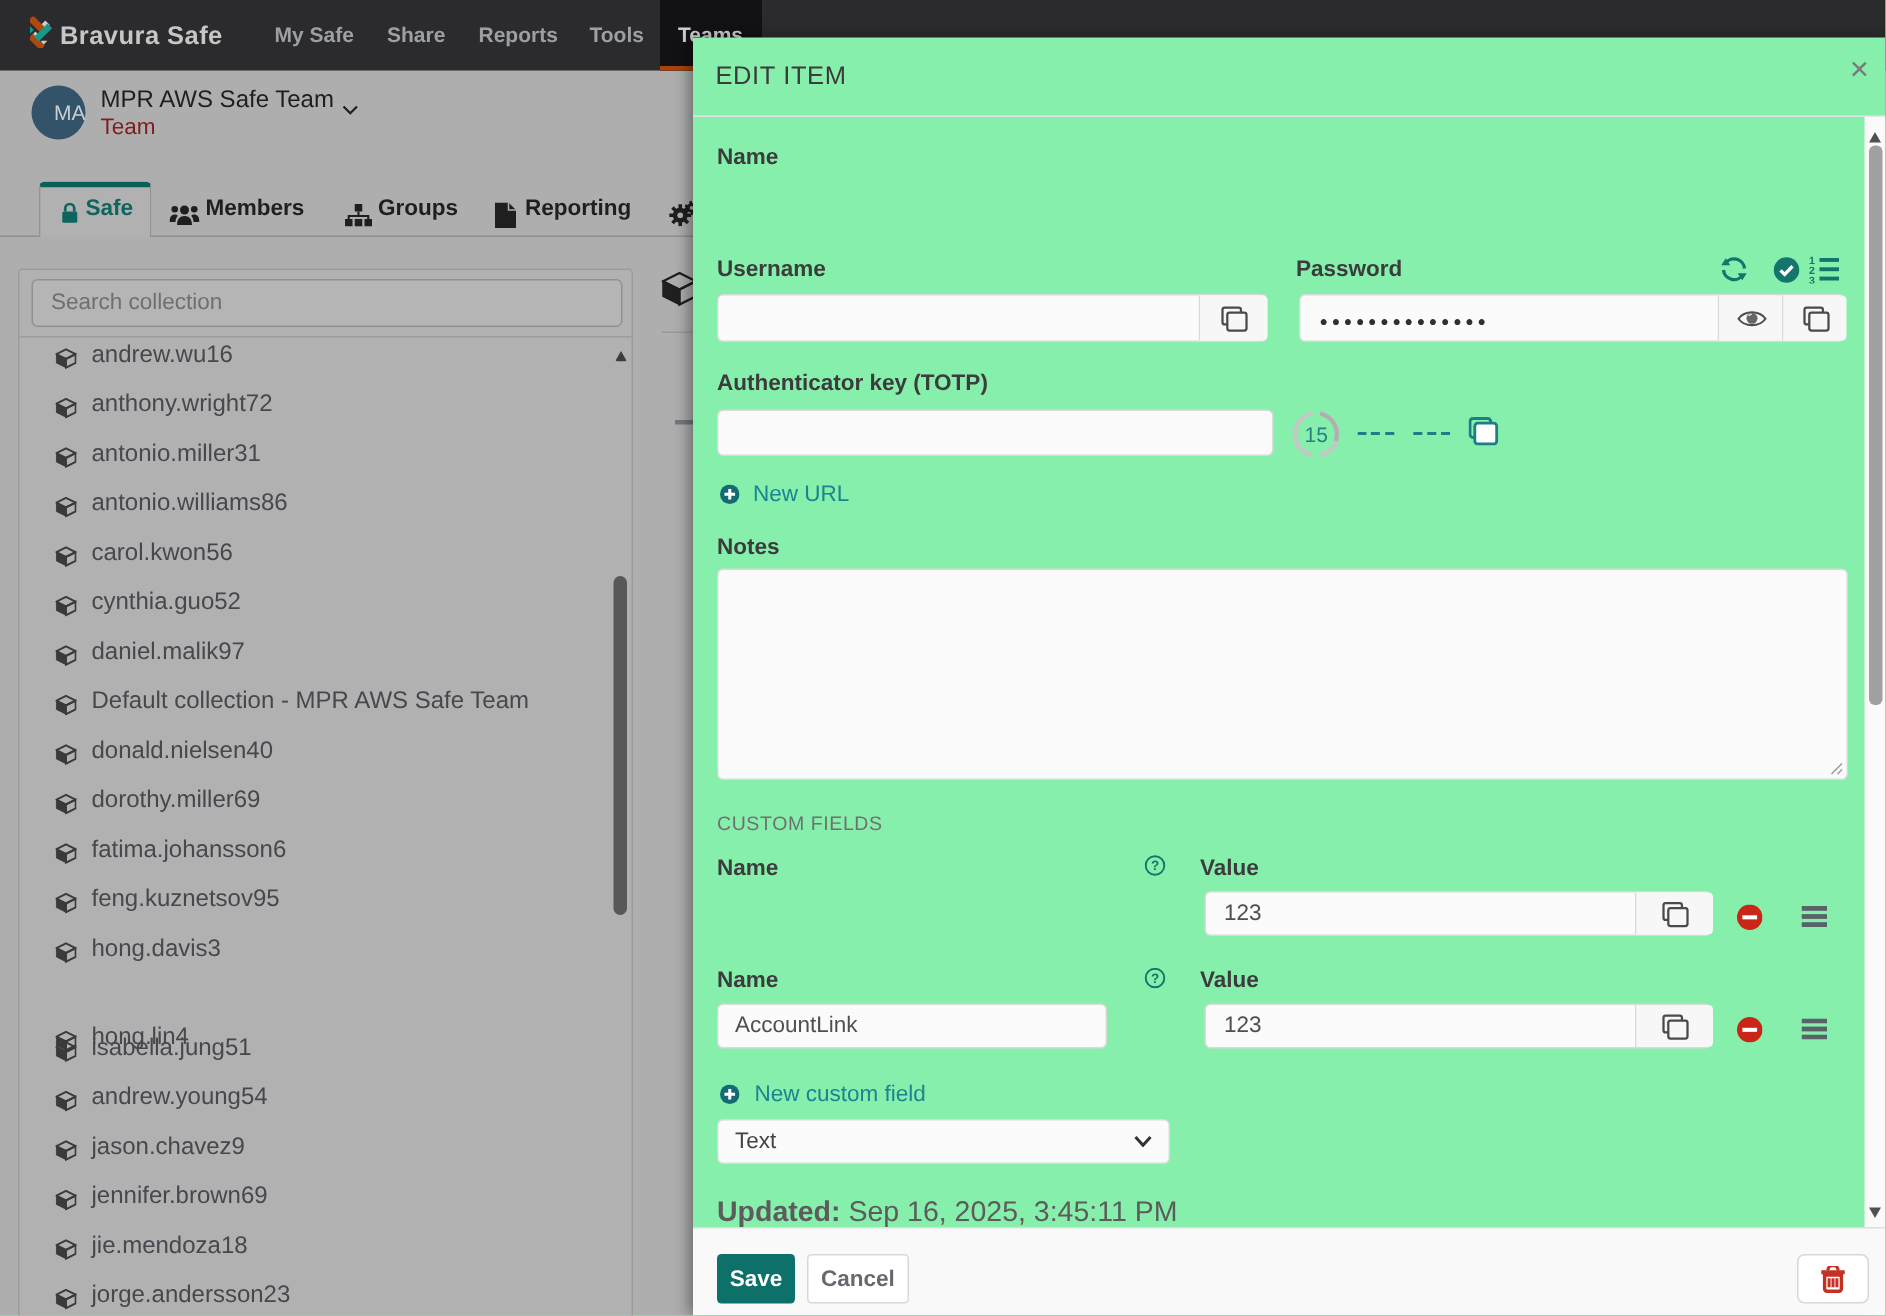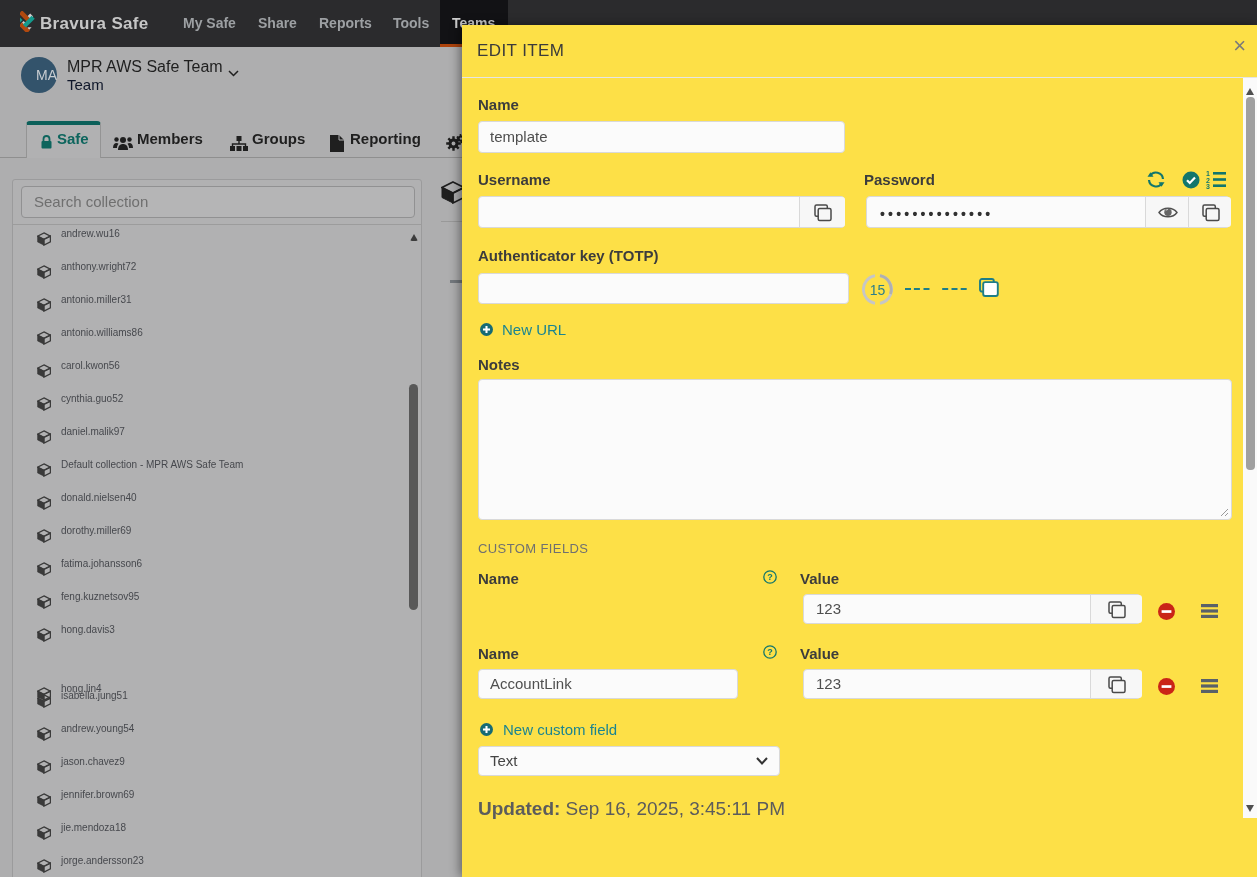--- a/index.html
+++ b/index.html
@@ -9,44 +9,44 @@
 
 
 #navbar { position:absolute; left:0; top:0; width:1257px; height:47px; background:#2b2b2d; }
 #navteams { position:absolute; left:440px; top:0; width:68px; height:47px; background:#121215; border-bottom:3px solid #ad430c; }
 #brand { position:absolute; left:40px; top:14px; font-size:17px; font-weight:bold; color:#c6c6c6; letter-spacing:0.3px; }
 .navitem { position:absolute; top:15px; font-size:14px; font-weight:bold; color:#9da0a3; }
 
 
 #avatar { position:absolute; left:21px; top:57px; width:36px; height:36px; border-radius:50%; background:#33536b; color:#c8cdd1; font-size:14px; text-align:right; line-height:36px; }
 #teamtitle { position:absolute; left:67px; top:58px; font-size:16px; color:#1f1f1f; }
-#teamsub { position:absolute; left:67px; top:76px; font-size:15px; color:#0f172a; }
+#teamsub { position:absolute; left:67px; top:76px; font-size:15px; color:#7f1d1d; }
 
 
 #tabline { position:absolute; left:0; top:157px; width:462px; height:1px; background:#8f8f8f; }
 #safetab { position:absolute; left:26px; top:121px; width:75px; height:37px; background:#b1b1b2; border:1px solid #949494; border-bottom:none; border-top:4px solid #0c605a; border-radius:4px 4px 0 0; }
 .tabtxt { position:absolute; top:130px; font-size:15px; font-weight:bold; color:#1f1f1f; }
 
 
 #card { position:absolute; left:12px; top:179px; width:410px; height:702px; background:#b1b1b2; border:1px solid #9b9b9c; border-radius:3px; }
 #search { position:absolute; left:8px; top:6px; width:394px; height:32px; background:#b5b5b6; border:1px solid #919192; border-radius:4px; font-size:15px; color:#6f6f6f; line-height:29px; padding-left:12px; }
 #carddiv { position:absolute; left:0px; top:44px; width:408px; height:1px; background:#9c9c9c; }
 .li { position:absolute; left:0; width:400px; height:33px; }
 .li .cube { position:absolute; left:24px; top:11px; }
-.li .txt { position:absolute; left:48px; top:7px; font-size:10px; color:#46484d; }
+.li .txt { position:absolute; left:48px; top:7px; font-size:16px; color:#46484d; }
 #lthumb { position:absolute; left:396px; top:204px; width:9px; height:226px; background:#585858; border-radius:4.5px; }
 #larrow { position:absolute; left:397px; top:54px; width:0; height:0; border-left:4px solid transparent; border-right:4px solid transparent; border-bottom:7px solid #3c3c3c; border-radius:2px; }
 
 
 #stripcube { position:absolute; left:441px; top:181px; }
 #stripline1 { position:absolute; left:441px; top:221px; width:22px; height:1px; background:#999; }
 #stripline2 { position:absolute; left:450px; top:280px; width:13px; height:3px; background:#74797e; }
 
 
-#modal { position:absolute; left:462px; top:25px; width:795px; height:852px; background:#fde047; box-shadow:-2px 0 10px rgba(0,0,0,0.45); }
+#modal { position:absolute; left:462px; top:25px; width:795px; height:852px; background:#86efac; box-shadow:-2px 0 10px rgba(0,0,0,0.45); }
 #mhead { position:absolute; left:0; top:0; width:795px; height:53px; border-bottom:1px solid #e5e5e5; }
 #mtitle { position:absolute; left:15px; top:16px; font-size:17px; color:#3b3b3b; letter-spacing:0.4px; }
 #mclose { position:absolute; right:11px; top:8px; font-size:22px; color:#7a7a7a; }
 .lbl { position:absolute; font-size:15px; font-weight:bold; color:#3c3c3c; }
 .inp { position:absolute; background:#fbfbfb; border:1px solid #d9d9d9; border-radius:4px; font-size:15px; color:#4f4f4f; padding-left:11px; }
 .igroup { position:absolute; border:1px solid #d9d9d9; border-radius:4px; background:#fbfbfb; }
 .ibtn { position:absolute; top:0; height:100%; border-left:1px solid #d9d9d9; background:#f7f7f7; border-radius:0 3px 3px 0; }
 .tealtxt { color:#1b8490; }
 #custhead { position:absolute; left:16px; top:516px; font-size:13px; color:#707070; letter-spacing:0.4px; }
 #mfoot { position:absolute; left:0; top:793px; width:795px; height:59px; background:#f9f9f9; border-top:1px solid #dedede; }
@@ -304,21 +304,20 @@
 <div id="stripline1"></div>
 <div id="stripline2"></div>
 
 <div id="modal">
   <div id="mhead">
     <div id="mtitle">EDIT ITEM</div>
     <div id="mclose">×</div>
   </div>
   <div id="mbody" style="position: absolute; left: 0px; top: 0px; width: 795px; height: 793px;">
       <div class="lbl" style="left:16px;top:71px">Name</div>
-      <div class="inp" style="left:16px;top:96px;width:367px;height:32px;line-height:30px">template</div>
       <div class="lbl" style="left:16px;top:146px">Username</div>
       <div class="igroup" style="left:16px;top:171px;width:367px;height:32px">
         <div class="ibtn" style="left:320px;width:46px">
           <svg style="position:absolute;left:14px;top:7px" width="18" height="18" viewBox="0 0 18 18">
             <rect x="1" y="1" width="12.3" height="11.3" rx="1.5" fill="none" stroke="#4a4a4a" stroke-width="1.5"></rect>
             <rect x="4.2" y="4.4" width="12.8" height="12" rx="1.5" fill="#f7f7f7" stroke="#4a4a4a" stroke-width="1.5"></rect>
           </svg>
         </div>
       </div>
       <div class="lbl" style="left:402px;top:146px">Password</div>
@@ -453,13 +452,27 @@
       <div class="inp" style="left:16px;top:721px;width:302px;height:30px;line-height:28px;color:#444">Text</div>
       <svg class="abs" style="left:294px;top:732px" width="12" height="8" viewBox="0 0 12 8">
         <path d="M1,1 L6,6.5 L11,1" stroke="#333" stroke-width="2" fill="none"></path>
       </svg>
       <div class="abs" style="left:16px;top:773px;font-size:19px;color:#5c5c5c"><b>Updated:</b> Sep 16, 2025, 3:45:11 PM</div>
     </div>
   <div id="mtrack"></div>
   <div class="sarrow-up abs" style="left:783.5px;top:63px"></div>
   <div id="mthumb"></div>
   <div class="sarrow-dn abs" style="left:783.5px;top:780px"></div>
+  <div id="mfoot">
+    <div id="savebtn">Save</div>
+    <div id="cancelbtn">Cancel</div>
+    <div id="trashbtn">
+      <svg style="position:absolute;left:14px;top:7px" width="18" height="18" viewBox="0 0 18 18">
+        <path d="M5.6,3 a3.4,3.4 0 0 1 6.8,0" fill="none" stroke="#c43122" stroke-width="2.2"></path>
+        <line x1="1.2" y1="4.2" x2="16.8" y2="4.2" stroke="#c43122" stroke-width="2.6"></line>
+        <path d="M3.4,6 H14.6 V15.2 a1.6,1.6 0 0 1 -1.6,1.6 H5 a1.6,1.6 0 0 1 -1.6,-1.6 Z" fill="none" stroke="#c43122" stroke-width="2.3"></path>
+        <line x1="6.4" y1="8.2" x2="6.4" y2="14.2" stroke="#c43122" stroke-width="2"></line>
+        <line x1="9" y1="8.2" x2="9" y2="14.2" stroke="#c43122" stroke-width="2"></line>
+        <line x1="11.6" y1="8.2" x2="11.6" y2="14.2" stroke="#c43122" stroke-width="2"></line>
+      </svg>
+    </div>
+  </div>
 </div>
 
 </body></html>

